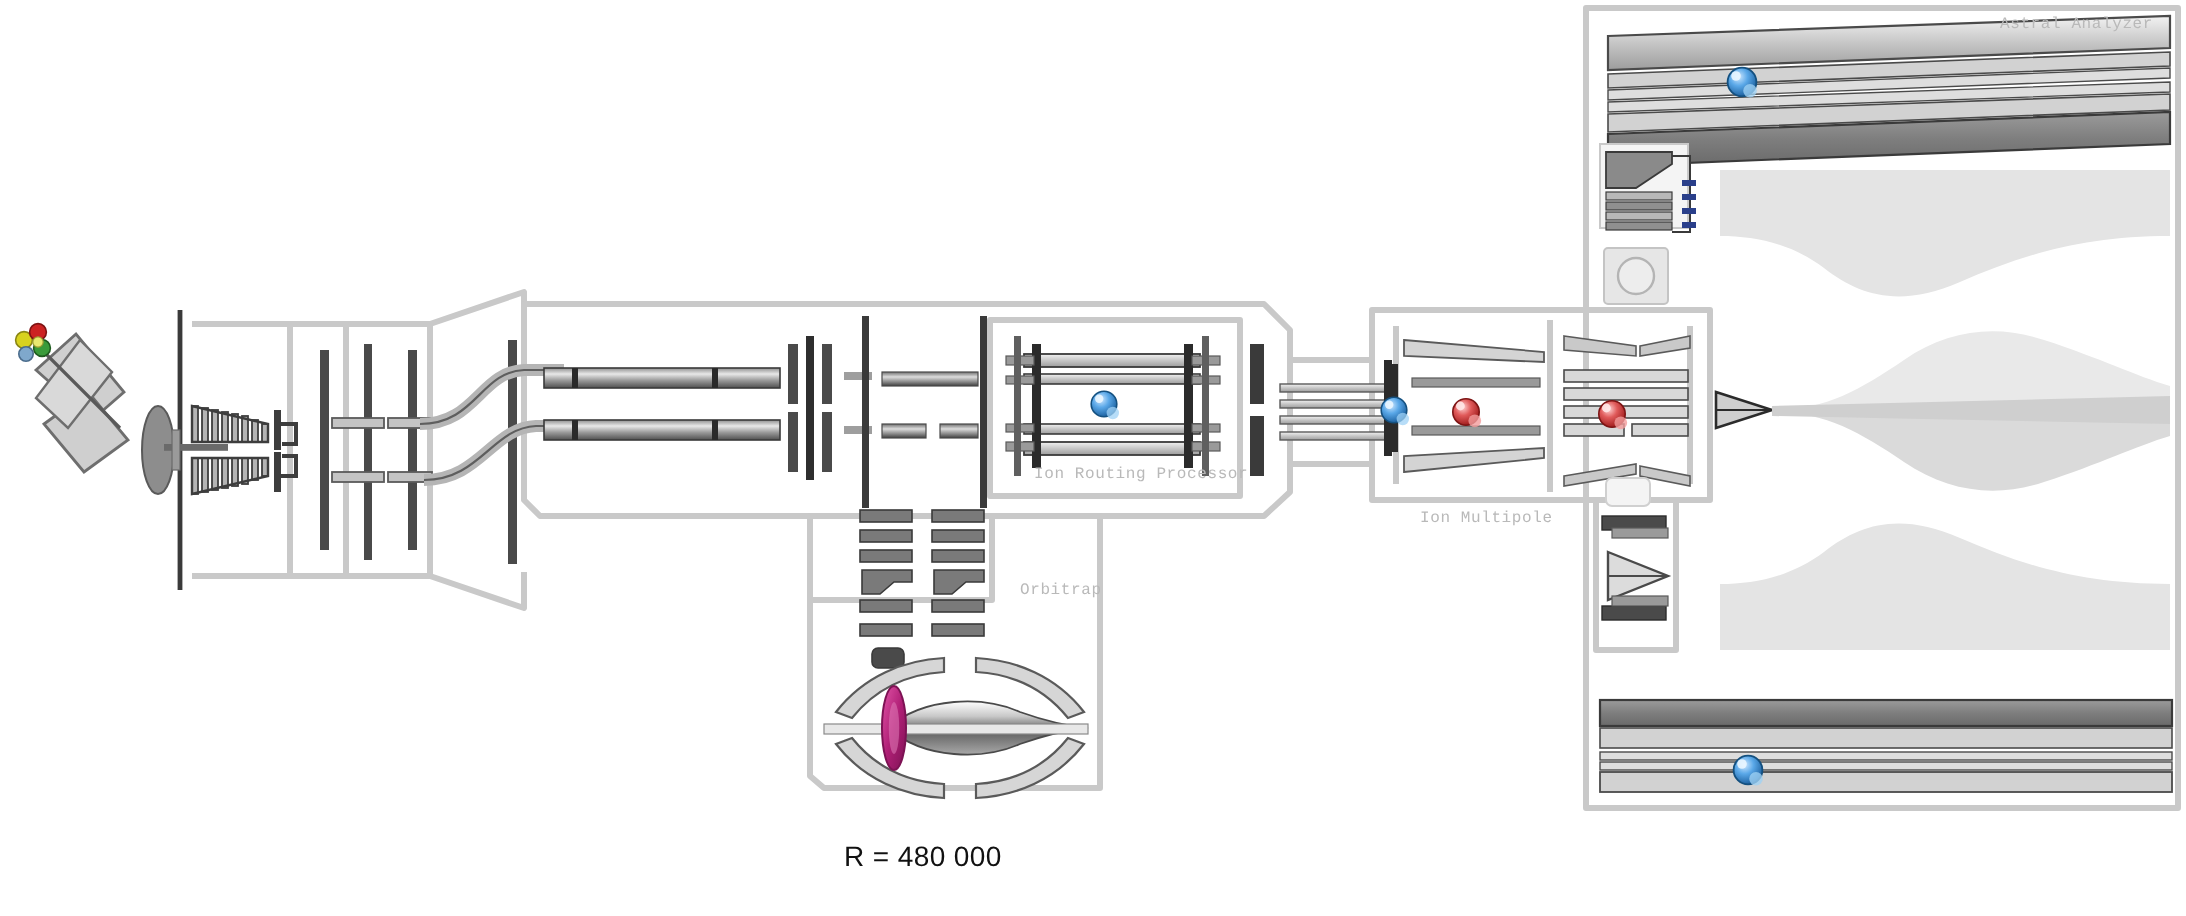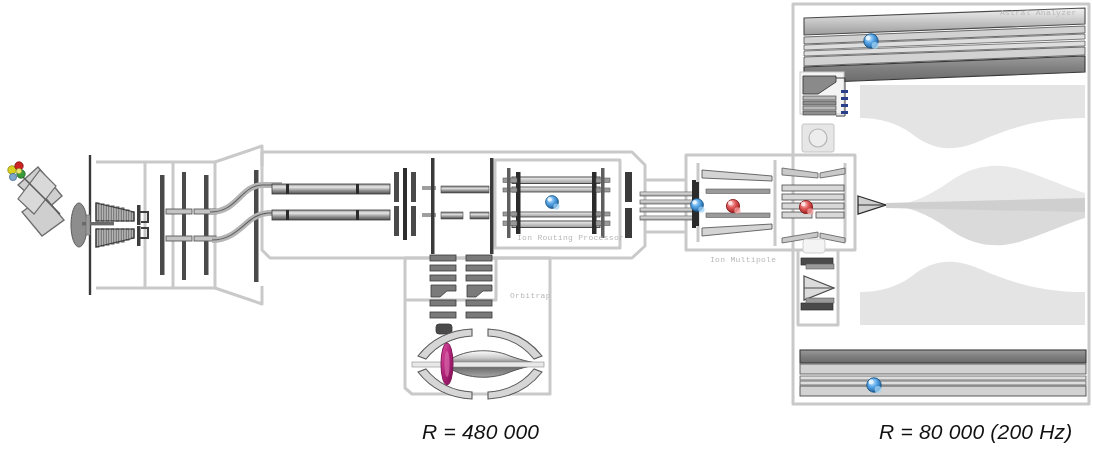--- a/index.html
+++ b/index.html
@@ -3,25 +3,24 @@
 <meta charset="utf-8">
 <style>
   html,body{margin:0;padding:0;background:#ffffff;}
   body{width:1093px;height:458px;font-family:"Liberation Sans",sans-serif;overflow:hidden;}
   #stage{position:relative;width:1093px;height:458px;background:#fff;}
   svg#diagram{position:absolute;left:0;top:0;width:1093px;height:458px;display:block;}
 
   .caption{
     position:absolute;
     font-family:"Liberation Sans",sans-serif;
-    font-size:21px;
+    font-size:14px;
     color:#111111;
     white-space:nowrap;
     letter-spacing:0.2px;
-    font-style:italic;
   }
   #cap-orbitrap{left:422px;top:420px;}
   #cap-astral{left:879px;top:420px;}
 
   .inlabel{
     position:absolute;
     font-family:Liberation Mono, monospace;
     color:#b9b9b9;
     white-space:nowrap;
     font-size:8px;
@@ -419,15 +418,14 @@
   <div class="inlabel" id="lbl-irm">Ion Routing Processor</div>
 
   <div class="inlabel" id="lbl-orbi">Orbitrap</div>
 
   <div class="inlabel" id="lbl-ionproc">Ion Multipole</div>
 
   <div class="inlabel" id="lbl-astral">Astral Analyzer</div>
 
   <div class="caption" id="cap-orbitrap">R = 480 000</div>
 
-  <div class="caption" id="cap-astral">R = 80 000 (200 Hz)</div>
 
 </div>
 
 </body></html>

